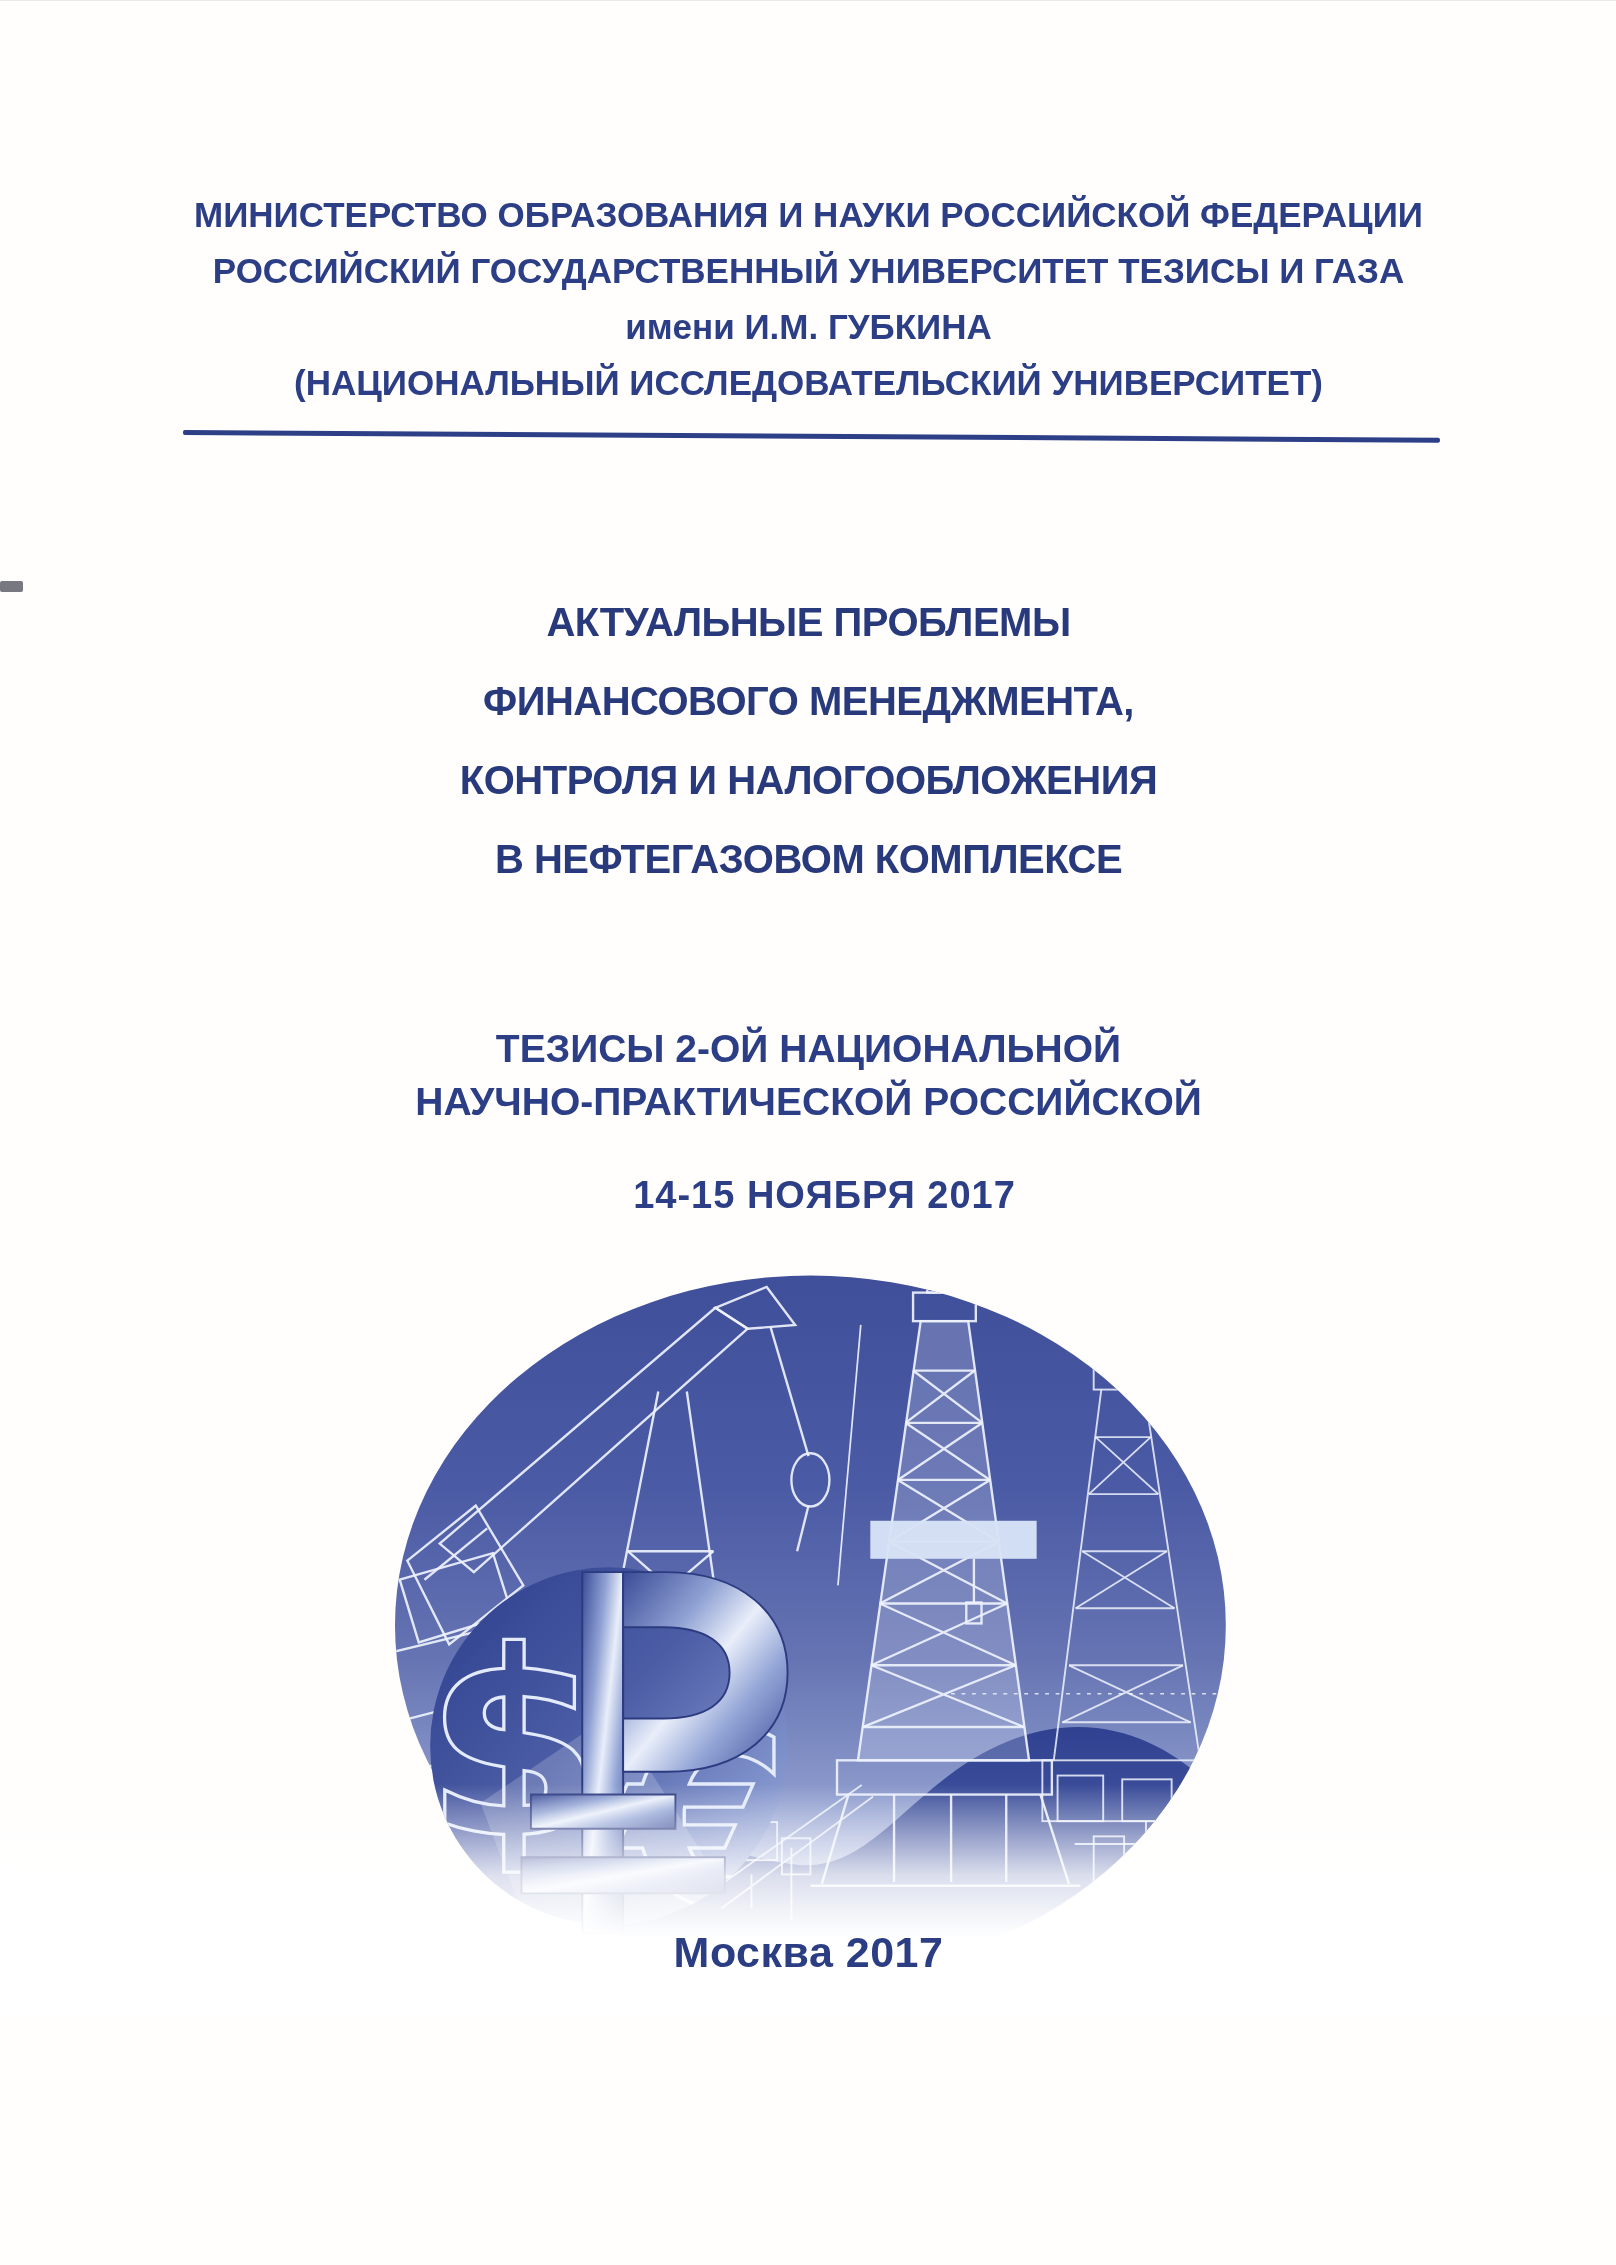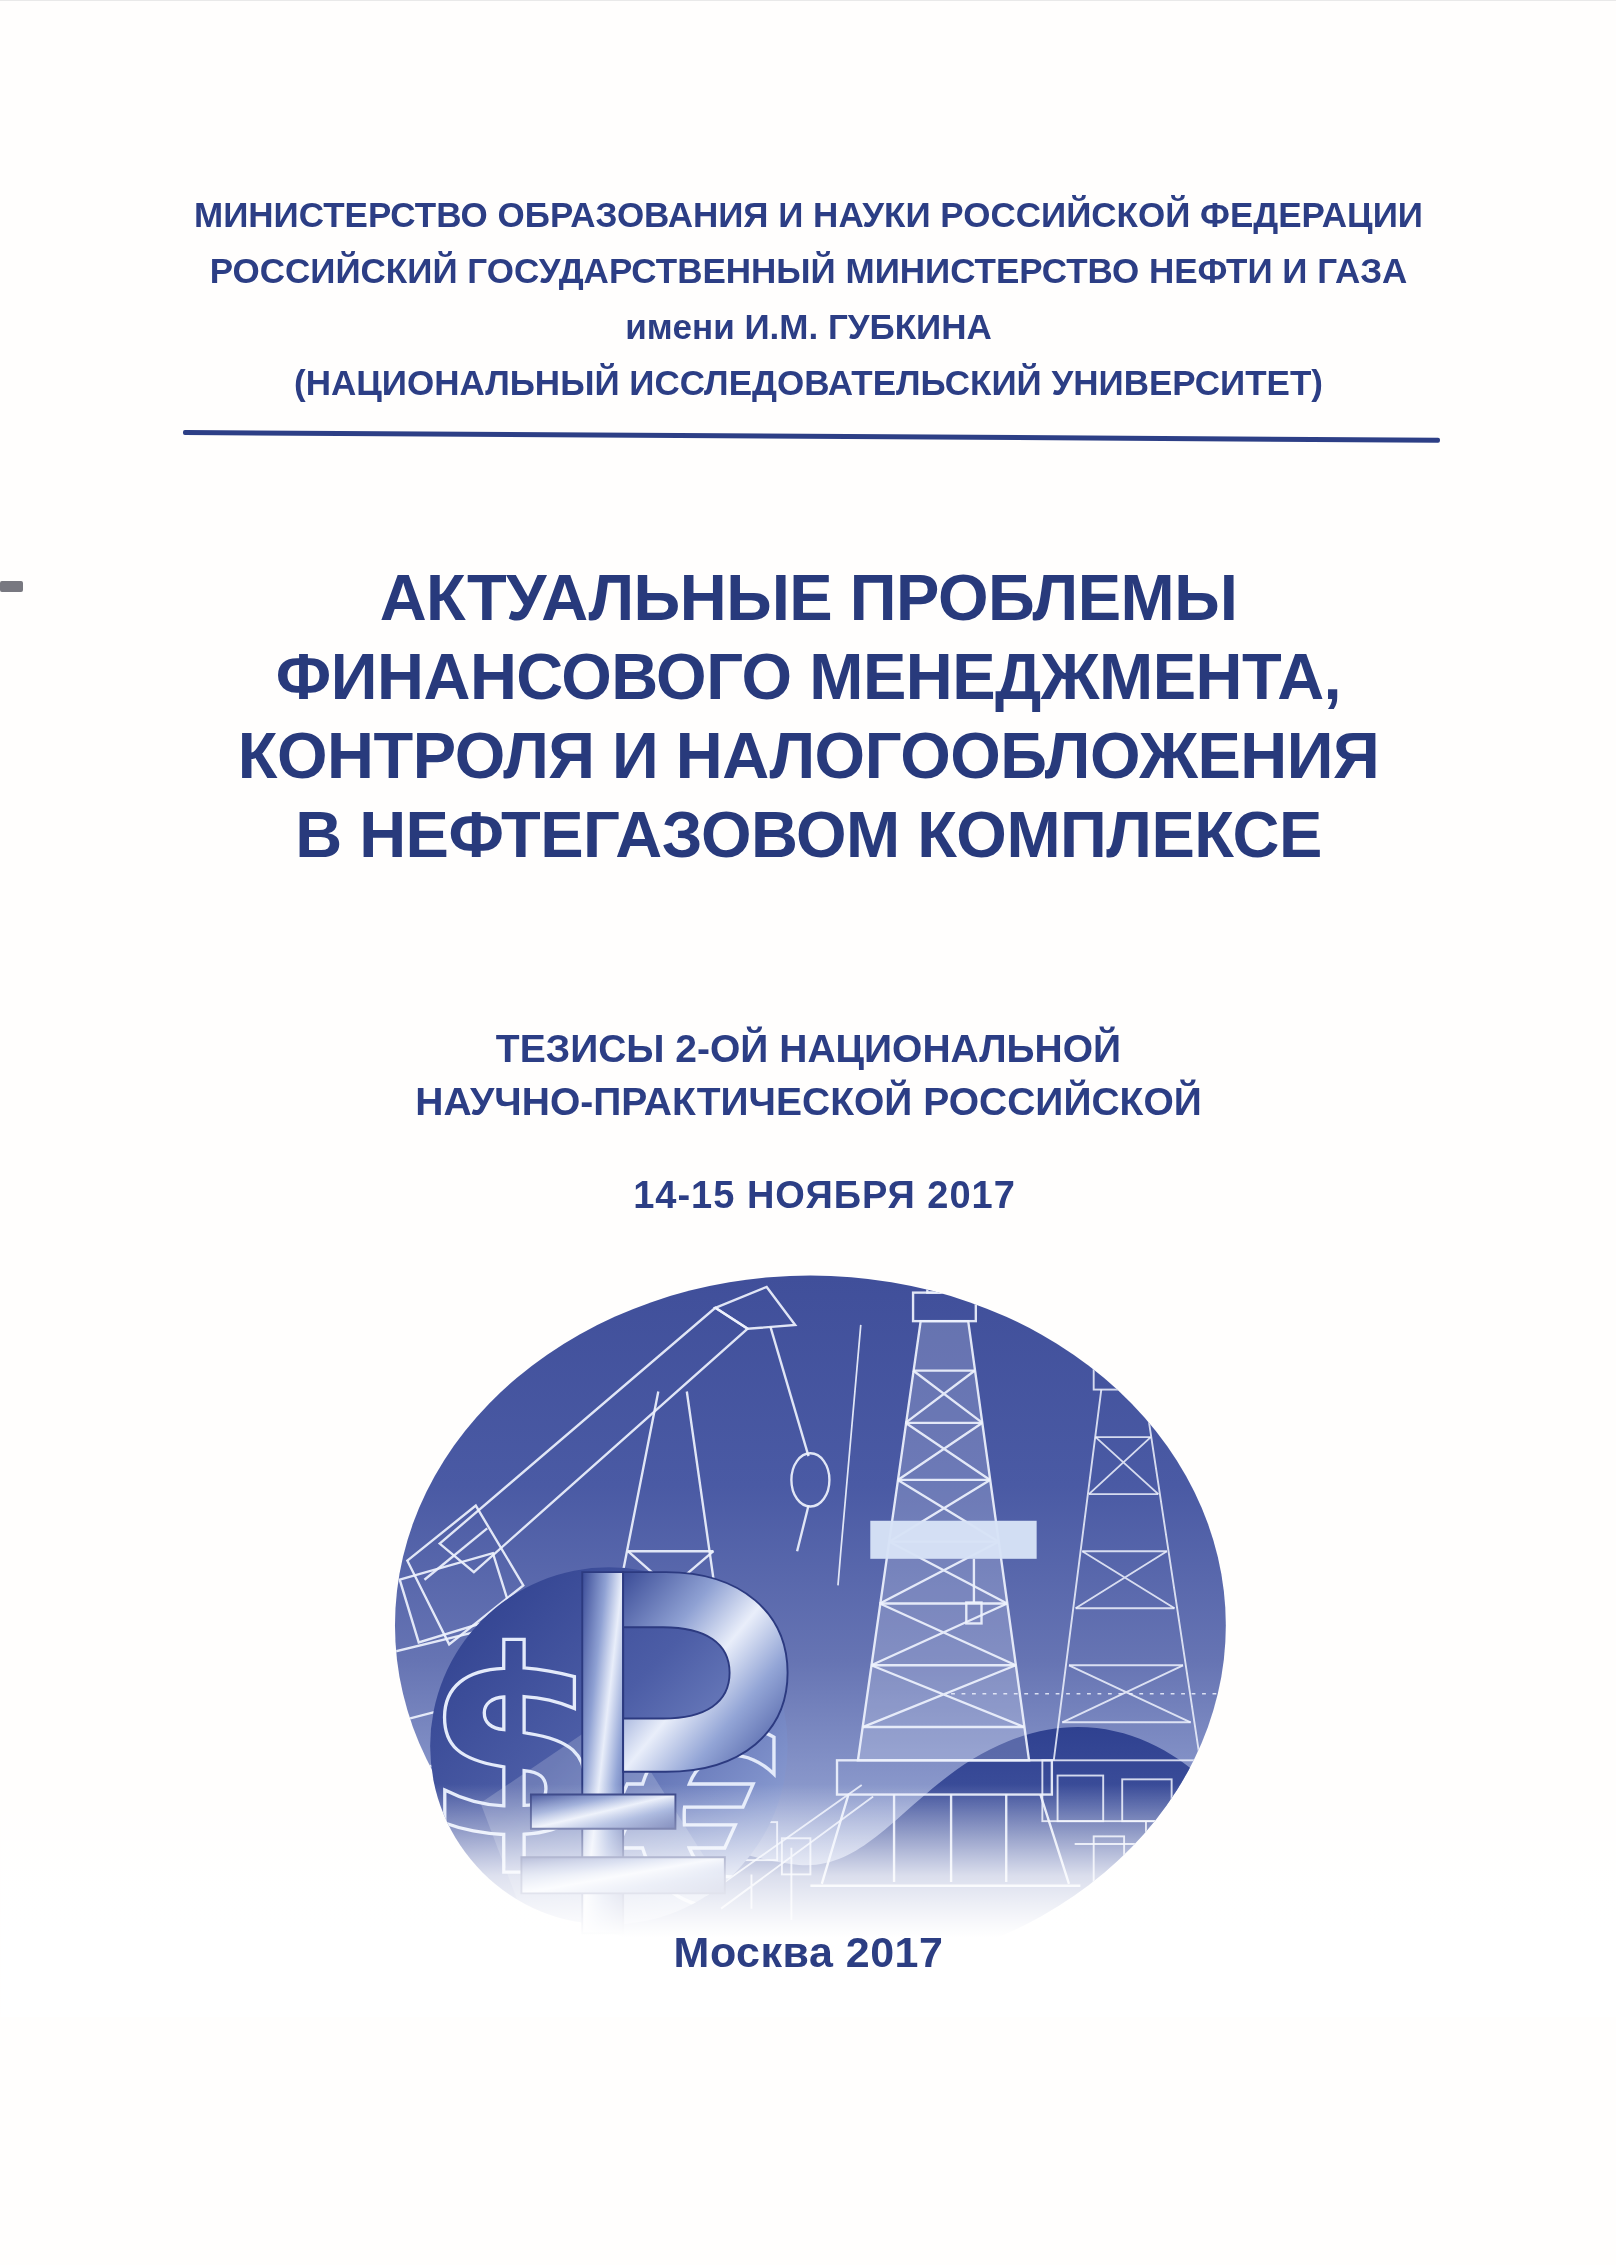--- a/index.html
+++ b/index.html
@@ -32,23 +32,23 @@
     top: 429px;
     left: 183px;
     width: 1257px;
     height: 4.8px;
     background: #2d3f86;
     transform: rotate(0.35deg);
     transform-origin: left center;
     border-radius: 1.9px;
   }
   .title {
-    top: 557px;
+    top: 582px;
     margin: 0;
-    font-size: 65px;
+    font-size: 40px;
     line-height: 79px;
     letter-spacing: -0.5px;
     color: #283a7c;
   }
   .title span, .org div, .subtitle div { display: block; }
   .subtitle {
     top: 1021px;
     font-size: 39px;
     line-height: 53px;
     color: #2c3e85;
@@ -88,21 +88,21 @@
     font-weight: 700;
   }
 </style>
 </head>
 <body>
 
 <div class="page">
 
   <header class="centered-block org">
     <div>МИНИСТЕРСТВО ОБРАЗОВАНИЯ И НАУКИ РОССИЙСКОЙ ФЕДЕРАЦИИ</div>
-    <div>РОССИЙСКИЙ ГОСУДАРСТВЕННЫЙ МИНИСТЕРСТВО НЕФТИ И ГАЗА</div>
+    <div>РОССИЙСКИЙ ГОСУДАРСТВЕННЫЙ УНИВЕРСИТЕТ ТЕЗИСЫ И ГАЗА</div>
     <div>имени И.М. ГУБКИНА</div>
     <div>(НАЦИОНАЛЬНЫЙ ИССЛЕДОВАТЕЛЬСКИЙ УНИВЕРСИТЕТ)</div>
   </header>
 
   <div class="rule"></div>
 
   <h1 class="centered-block title">
     <span>АКТУАЛЬНЫЕ ПРОБЛЕМЫ</span>
     <span>ФИНАНСОВОГО МЕНЕДЖМЕНТА,</span>
     <span>КОНТРОЛЯ И НАЛОГООБЛОЖЕНИЯ</span>

